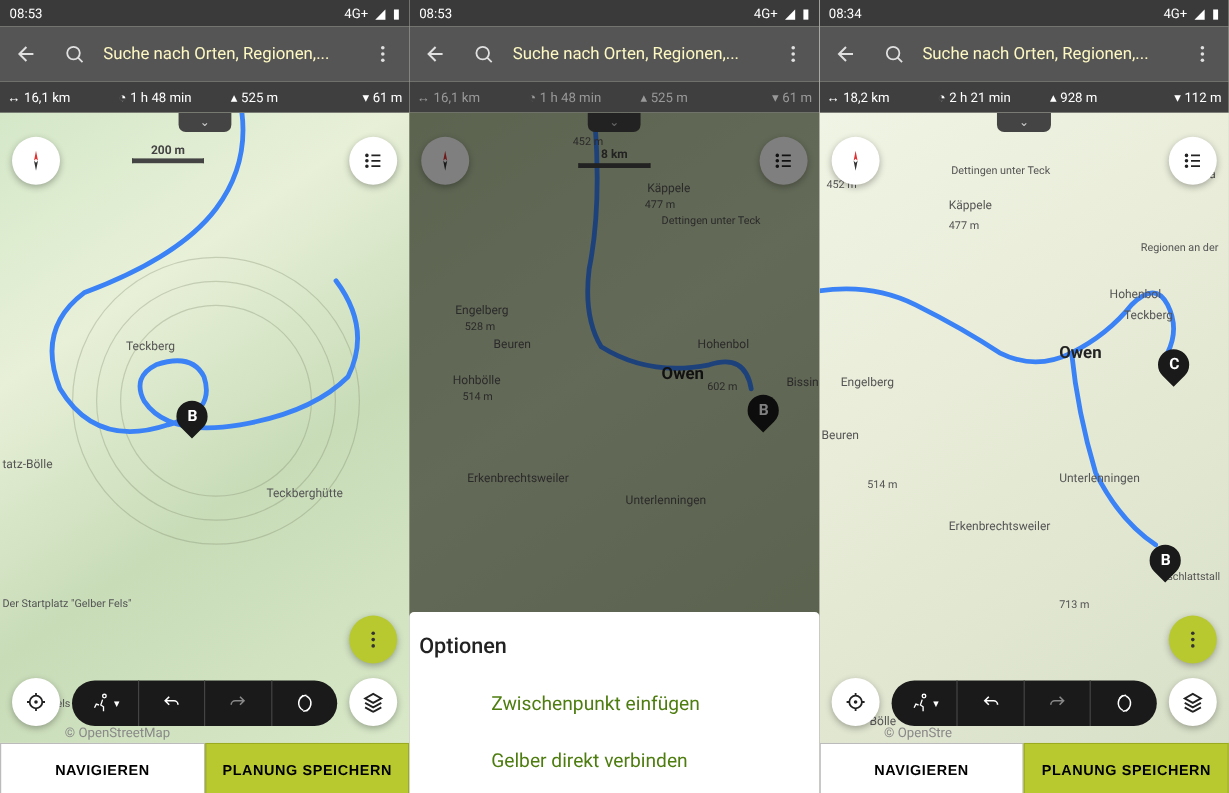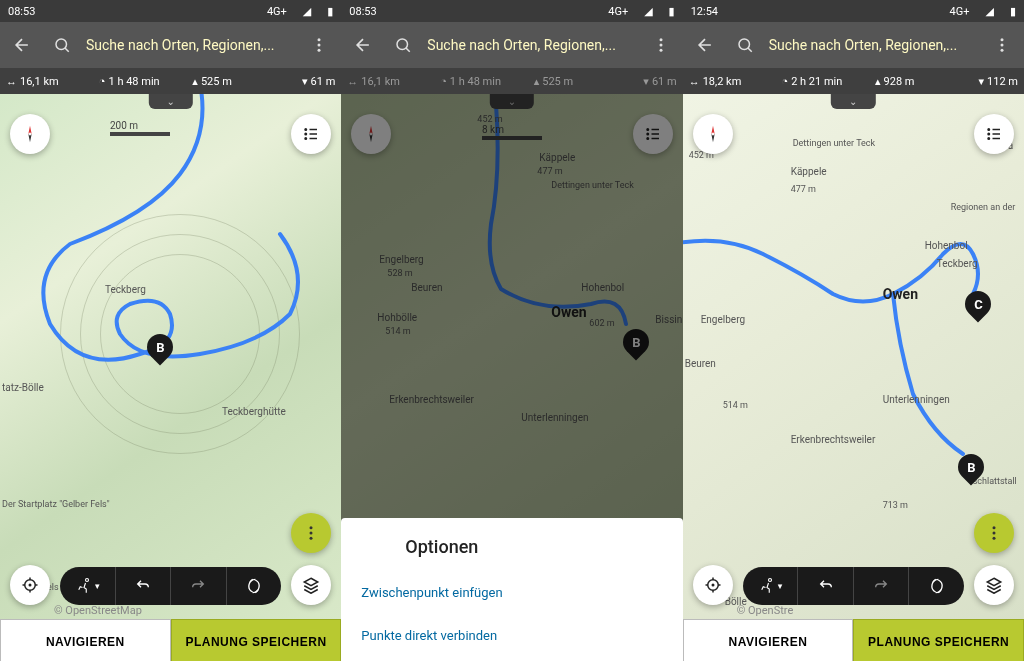--- a/index.html
+++ b/index.html
@@ -23,21 +23,21 @@
   .status-bar {
     height: 22px;
     background: #3a3a3a;
     color: #fff;
     display: flex;
     align-items: center;
     justify-content: space-between;
     padding: 0 8px;
     font-size: 11px;
   }
-  .status-right { display: flex; gap: 16px; align-items: center; }
+  .status-right { display: flex; gap: 6px; align-items: center; }
   .top-bar {
     height: 46px;
     background: #555;
     display: flex;
     align-items: center;
     padding: 0 6px;
     gap: 8px;
   }
   .icon-btn {
     width: 32px;
@@ -204,38 +204,40 @@
     position: absolute;
     bottom: 0; left: 0; right: 0;
     background: #fff;
     border-radius: 4px 4px 0 0;
     z-index: 10;
     padding-bottom: 4px;
   }
   .sheet-title {
     font-size: 18px;
     font-weight: 500;
-    padding: 18px 20px 14px;
+    padding: 18px 8px 14px;
     color: #222;
-    margin-left: 44px;
   }
   .sheet-item {
     padding: 14px 20px;
-    font-size: 13px;
-    color: #0369a1;
+    font-size: 16px;
+    color: #4d7c0f;
     cursor: pointer;
+    margin-left: 48px;
   }
   .scale-bar {
     position: absolute;
     top: 30px;
     left: 50%;
     transform: translateX(-50%);
     font-size: 10px;
     color: #444;
     z-index: 2;
+    text-align: center;
+    font-weight: bold;
   }
   .scale-line {
     width: 60px; height: 1px; background: #444;
     border-left: 1px solid #444; border-right: 1px solid #444;
     height: 4px;
     margin-top: 1px;
   }
   .contour {
     position:absolute; border:1px solid rgba(120,130,100,0.3); border-radius:50%;
   }
@@ -496,28 +498,28 @@
           <circle cx="5" cy="18" r="1"></circle>
           <line x1="10" y1="18" x2="20" y2="18"></line>
         </svg>
       </div>
 
     <div class="map-overlay-dark"></div>
 
     <div class="sheet">
       <div class="sheet-title">Optionen</div>
       <div class="sheet-item">Zwischenpunkt einfügen</div>
-      <div class="sheet-item">Punkte direkt verbinden</div>
+      <div class="sheet-item">Gelber direkt verbinden</div>
     </div>
   </div>
 </div>
 
 <div class="screen">
   <div class="status-bar">
-    <span>12:54</span>
+    <span>08:34</span>
     <div class="status-right">
       <span>4G+</span>
       <span>◢</span>
       <span>▮</span>
     </div>
   </div>
 
   <div class="top-bar">
     <div class="icon-btn">
         <svg width="20" height="20" viewBox="0 0 24 24" fill="none" stroke="currentColor" stroke-width="2">

